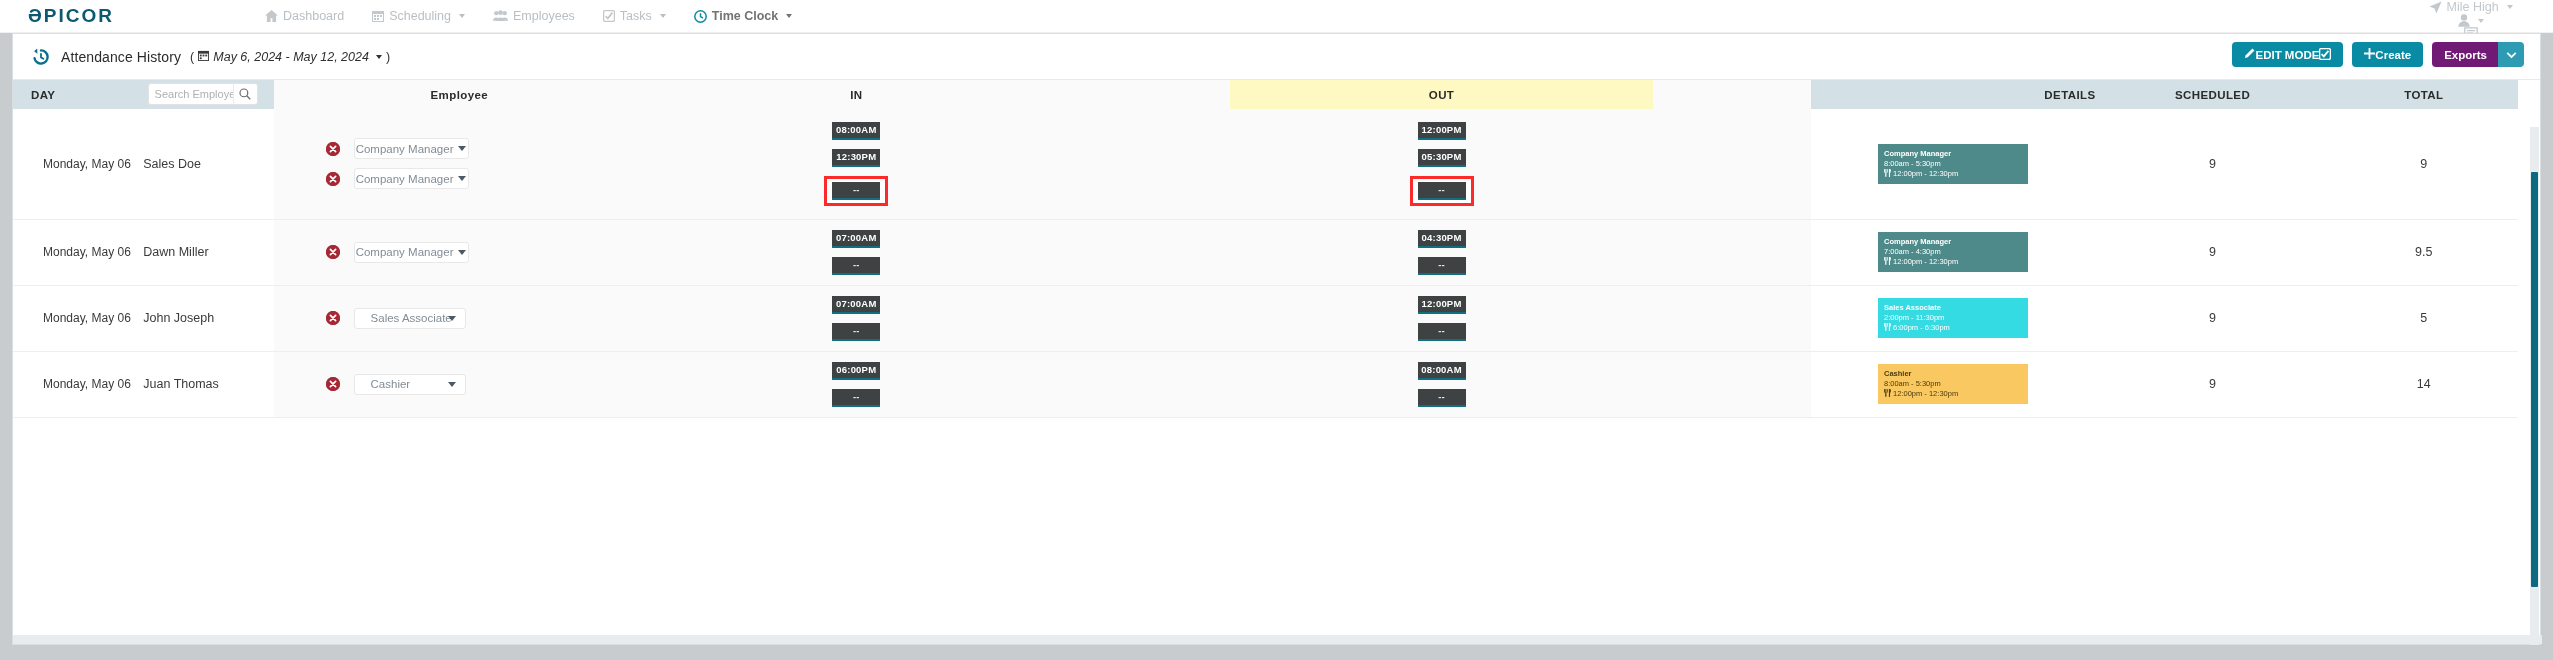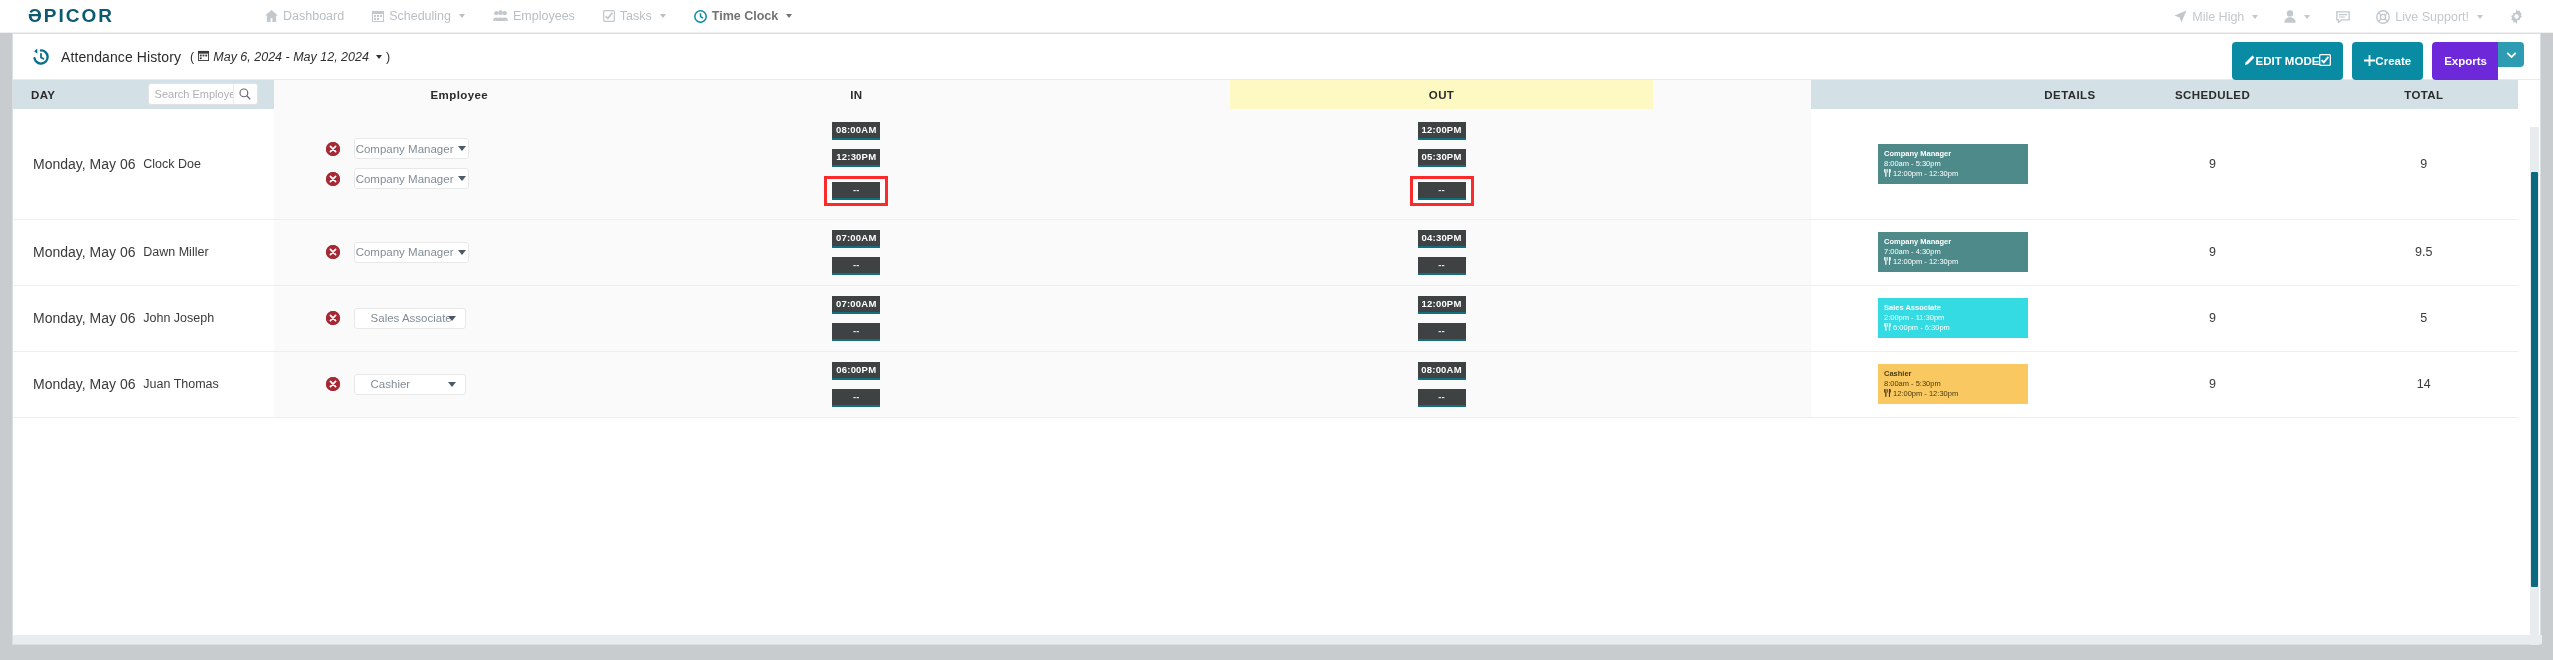--- a/index.html
+++ b/index.html
@@ -38,21 +38,21 @@
   .navitem .ico { display: inline-flex; align-items: center; }
   .caret {
     width: 0; height: 0; margin-left: 3px;
     border-left: 3.5px solid transparent;
     border-right: 3.5px solid transparent;
     border-top: 4px solid currentColor;
     display: inline-block;
   }
   .navright {
     position: absolute; right: 16px; top: 0; height: 33px;
-    display: flex; align-items: center; gap: 0px;
+    display: flex; align-items: center; gap: 0px; flex-direction: column;
   }
   .navright .navitem { color: #c2c8cc; padding: 0 13px; }
 
   
   .page {
     position: absolute; top: 33px; left: 12px;
     width: 2529px; height: 612px;
     background: #ffffff;
     border: 1px solid #d9dee1;
   }
@@ -74,30 +74,30 @@
     display: flex; align-items: center; gap: 4px;
     cursor: pointer;
   }
   .daterange .paren { font-style: normal; }
 
   .hdrbtns {
     position: absolute; right: 16px; top: 8px;
     display: flex; align-items: center; gap: 9px;
   }
   .btn {
-    height: 38px; border-radius: 4px; border: none;
+    height: 25px; border-radius: 4px; border: none;
     display: inline-flex; align-items: center; gap: 0;
     padding: 0 12px; cursor: pointer;
     font-size: 11.5px; font-weight: bold; color: #fff;
     font-family: "Liberation Sans", sans-serif;
     white-space: nowrap;
   }
   .btn-edit { background: #0a8ba4; }
   .btn-create { background: #0a8ba4; font-weight: bold; }
-  .btn-exports { background: #6d28d9; border-radius: 4px 0 0 4px; padding-right: 11px;}
+  .btn-exports { background: #701a75; border-radius: 4px 0 0 4px; padding-right: 11px;}
   .btn-exports-caret {
     background: #2d9cb3; border-radius: 0 4px 4px 0;
     width: 26px; height: 25px; display: inline-flex;
     align-items: center; justify-content: center; cursor: pointer;
   }
   .split { display: flex; }
 
   
   .tablewrap { position: relative; width: 100%; height: 565px; overflow: hidden; }
   table.att { width: 2505px; border-collapse: collapse; table-layout: fixed; }
@@ -130,21 +130,21 @@
     border: none; outline: none; width: 84px; height: 20px;
     font-size: 11px; color: #555; padding-left: 6px;
     font-family: "Liberation Sans", sans-serif; background: transparent;
   }
   .searchbox input::placeholder { color: #b0b0b0; }
   .searchbox .sdiv { width: 1px; height: 20px; background: #ececec; }
   .searchbox .sicon { width: 24px; display: flex; align-items: center; justify-content: center; }
 
   tbody tr { border-bottom: 1px solid #eceff0; }
   tbody td { vertical-align: middle; padding: 0; }
-  td.c-day { padding-left: 20px; font-size: 14px; color: #3a3a3a; }
+  td.c-day { padding-left: 30px; font-size: 12px; color: #3a3a3a; }
   td.c-name { font-size: 12.5px; color: #3a3a3a; }
   .cellgrey { background: #fafafa; height: 100%; }
 
   .stack { display: flex; flex-direction: column; align-items: center; gap: 9px; padding: 10px 0; }
   .stack.posstack { align-items: flex-start; padding-left: 52px; }
 
   .posrow { display: flex; align-items: center; gap: 14px; }
   .delx {
     width: 14px; height: 14px; border-radius: 50%;
     background: #a52834; color: #fff;
@@ -426,21 +426,21 @@
           <th class="c-out">OUT</th>
           <th class="c-gap2"></th>
           <th class="c-det">DETAILS</th>
           <th class="c-sch">SCHEDULED</th>
           <th class="c-tot">TOTAL</th>
         </tr>
       </thead>
       <tbody id="tbody">
           <tr style="height: 110px;">
     <td class="c-day" style="width:150px"><span>Monday, May 06</span></td>
-    <td class="c-name" style="width:150px"><span>Clock Doe</span></td>
+    <td class="c-name" style="width:150px"><span>Sales Doe</span></td>
     <td class="cellgrey">
               <div class="stack posstack">
     <div class="posrow">
       <span class="delx">
                     <svg width="14" height="14" viewBox="0 0 14 14">
                       <circle cx="7" cy="7" r="7" fill="#a52834"></circle>
                       <path d="M4.4 4.4 9.6 9.6M9.6 4.4 4.4 9.6" stroke="#fff" stroke-width="1.7" stroke-linecap="round"></path>
                     </svg>
                   </span>
       <div class="posdd ">

